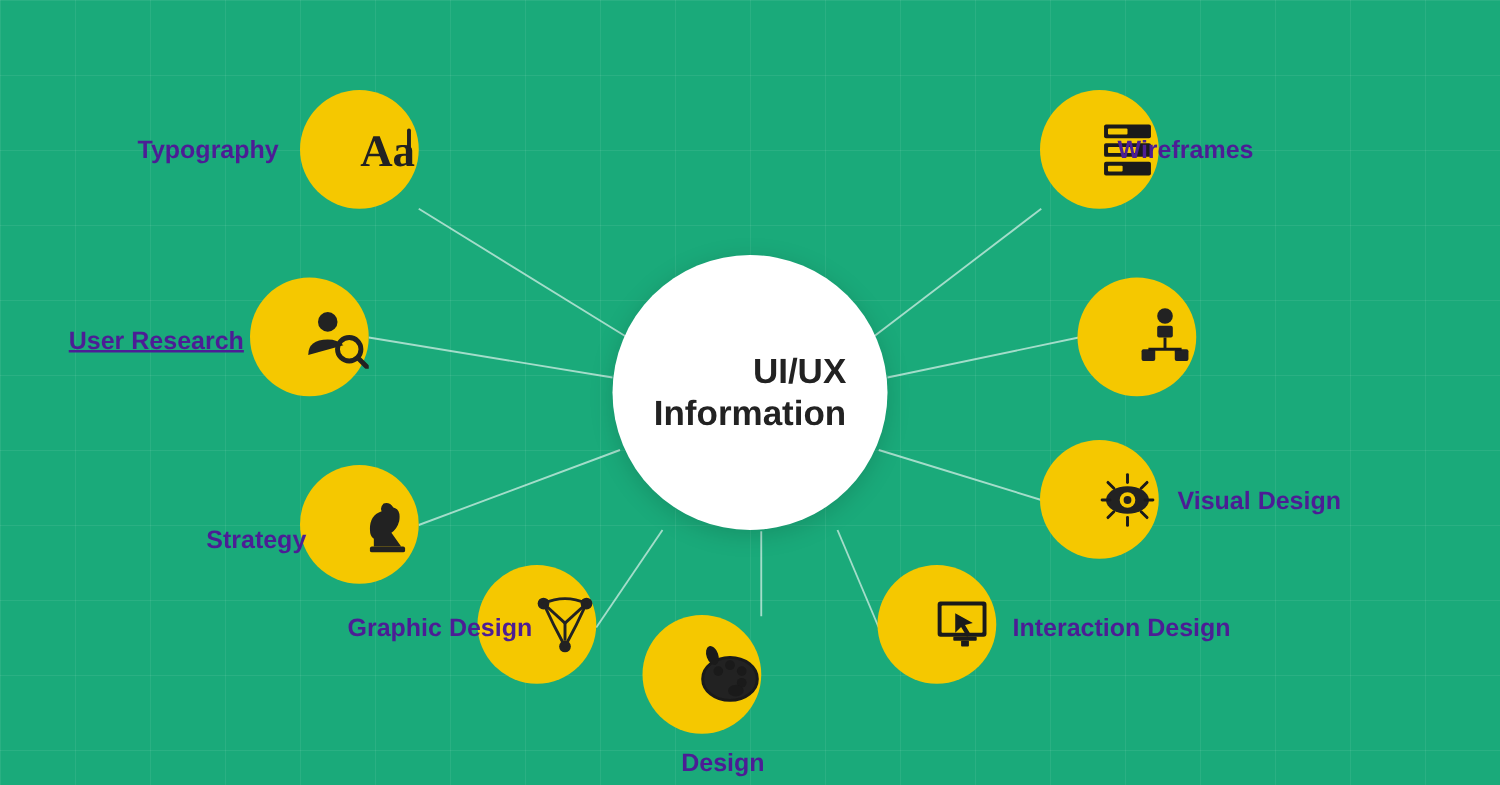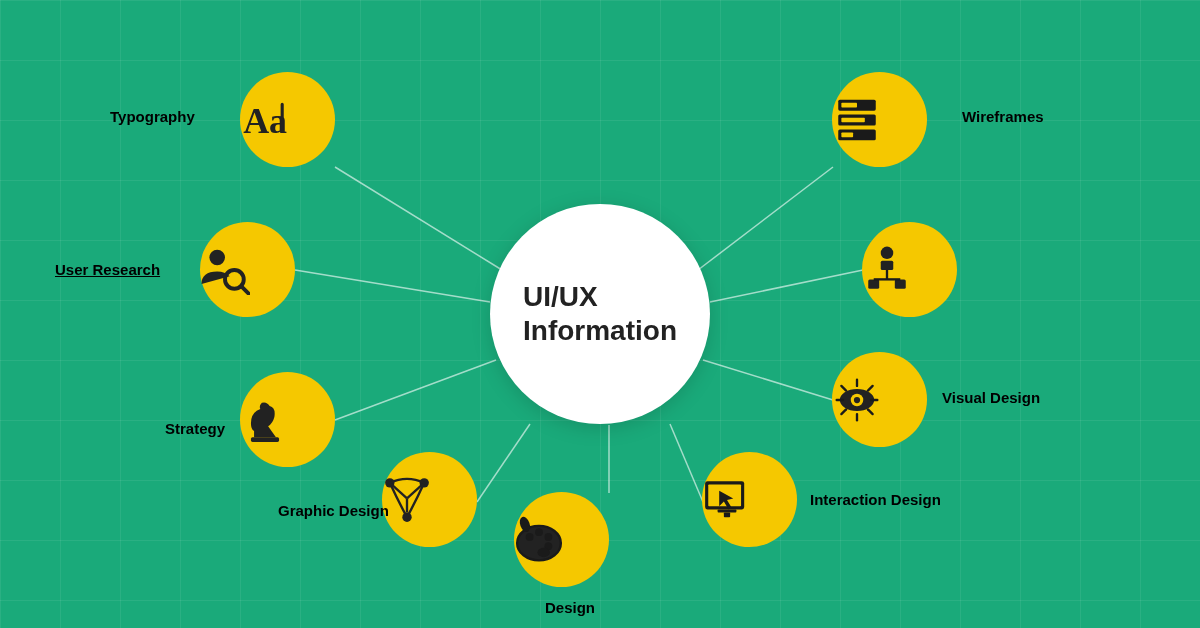--- a/index.html
+++ b/index.html
@@ -34,21 +34,21 @@
     
     .center-circle {
       position: absolute;
       width: 220px;
       height: 220px;
       border-radius: 50%;
       background: white;
       display: flex;
       align-items: center;
       justify-content: center;
-      text-align: left;
+      text-align: right;
       left: 50%;
       top: 50%;
       transform: translate(-50%, -50%);
       z-index: 10;
       box-shadow: 0 4px 20px rgba(0,0,0,0.15);
     }
 
     .center-text {
       font-size: 28px;
       font-weight: 900;
@@ -58,36 +58,36 @@
 
     
     .node {
       position: absolute;
       width: 95px;
       height: 95px;
       border-radius: 50%;
       background: #f5c800;
       display: flex;
       align-items: center;
-      justify-content: flex-start;
+      justify-content: flex-end;
       z-index: 10;
     }
 
     .node svg {
       width: 50px;
       height: 50px;
       fill: #222;
     }
 
     
     .label {
       position: absolute;
-      font-size: 15px;
+      font-size: 20px;
       font-weight: 700;
-      color: #000000;
+      color: #4c1d95;
       z-index: 10;
       line-height: 1.3;
     }
 
     
     .lines-svg {
       position: absolute;
       inset: 0;
       width: 100%;
       height: 100%;
@@ -166,21 +166,21 @@
 
       <circle cx="10" cy="10" r="6"></circle>
       <circle cx="54" cy="10" r="6"></circle>
       <circle cx="32" cy="54" r="6"></circle>
       <line x1="10" y1="10" x2="32" y2="30" stroke="#222" stroke-width="3"></line>
       <line x1="54" y1="10" x2="32" y2="30" stroke="#222" stroke-width="3"></line>
       <line x1="32" y1="30" x2="32" y2="48" stroke="#222" stroke-width="3"></line>
       <path d="M10 10 Q32 0 54 10 Q44 32 32 54 Q20 32 10 10Z" fill="none" stroke="#222" stroke-width="3"></path>
     </svg>
   </div>
-  <div class="label" style="left:278px; top:490px;margin-top:11px;">Graphic Design</div>
+  <div class="label" style="left:278px; top:490px;">Graphic Design</div>
 
   <div class="node" style="left:514px; top:492px;">
     <svg viewBox="0 0 64 64">
 
       <ellipse cx="32" cy="36" rx="28" ry="22"></ellipse>
       <ellipse cx="32" cy="36" rx="28" ry="22" fill="none" stroke="#1a1a1a" stroke-width="3"></ellipse>
       <circle cx="20" cy="28" r="5" fill="#1a1a1a"></circle>
       <circle cx="32" cy="22" r="5" fill="#1a1a1a"></circle>
       <circle cx="44" cy="28" r="5" fill="#1a1a1a"></circle>
       <circle cx="44" cy="40" r="5" fill="#1a1a1a"></circle>
@@ -195,21 +195,21 @@
 
       <rect x="8" y="6" width="48" height="14" rx="2" fill="#1a1a1a"></rect>
       <rect x="8" y="25" width="48" height="14" rx="2" fill="#1a1a1a"></rect>
       <rect x="8" y="44" width="48" height="14" rx="2" fill="#1a1a1a"></rect>
 
       <rect x="12" y="10" width="20" height="6" rx="1" fill="#f5c800"></rect>
       <rect x="12" y="29" width="30" height="6" rx="1" fill="#f5c800"></rect>
       <rect x="12" y="48" width="15" height="6" rx="1" fill="#f5c800"></rect>
     </svg>
   </div>
-  <div class="label" style="left:962px; top:107px;">Wireframes</div>
+  <div class="label" style="left:894px; top:107px;">Wireframes</div>
 
   <div class="node" style="left:862px; top:222px;">
     <svg viewBox="0 0 64 64">
 
       <circle cx="32" cy="10" r="8"></circle>
       <rect x="24" y="20" width="16" height="12" rx="2"></rect>
       <rect x="8" y="44" width="14" height="12" rx="2"></rect>
       <rect x="42" y="44" width="14" height="12" rx="2"></rect>
       <line x1="32" y1="32" x2="32" y2="44" stroke="#1a1a1a" stroke-width="3"></line>
       <line x1="15" y1="44" x2="49" y2="44" stroke="#1a1a1a" stroke-width="3"></line>

